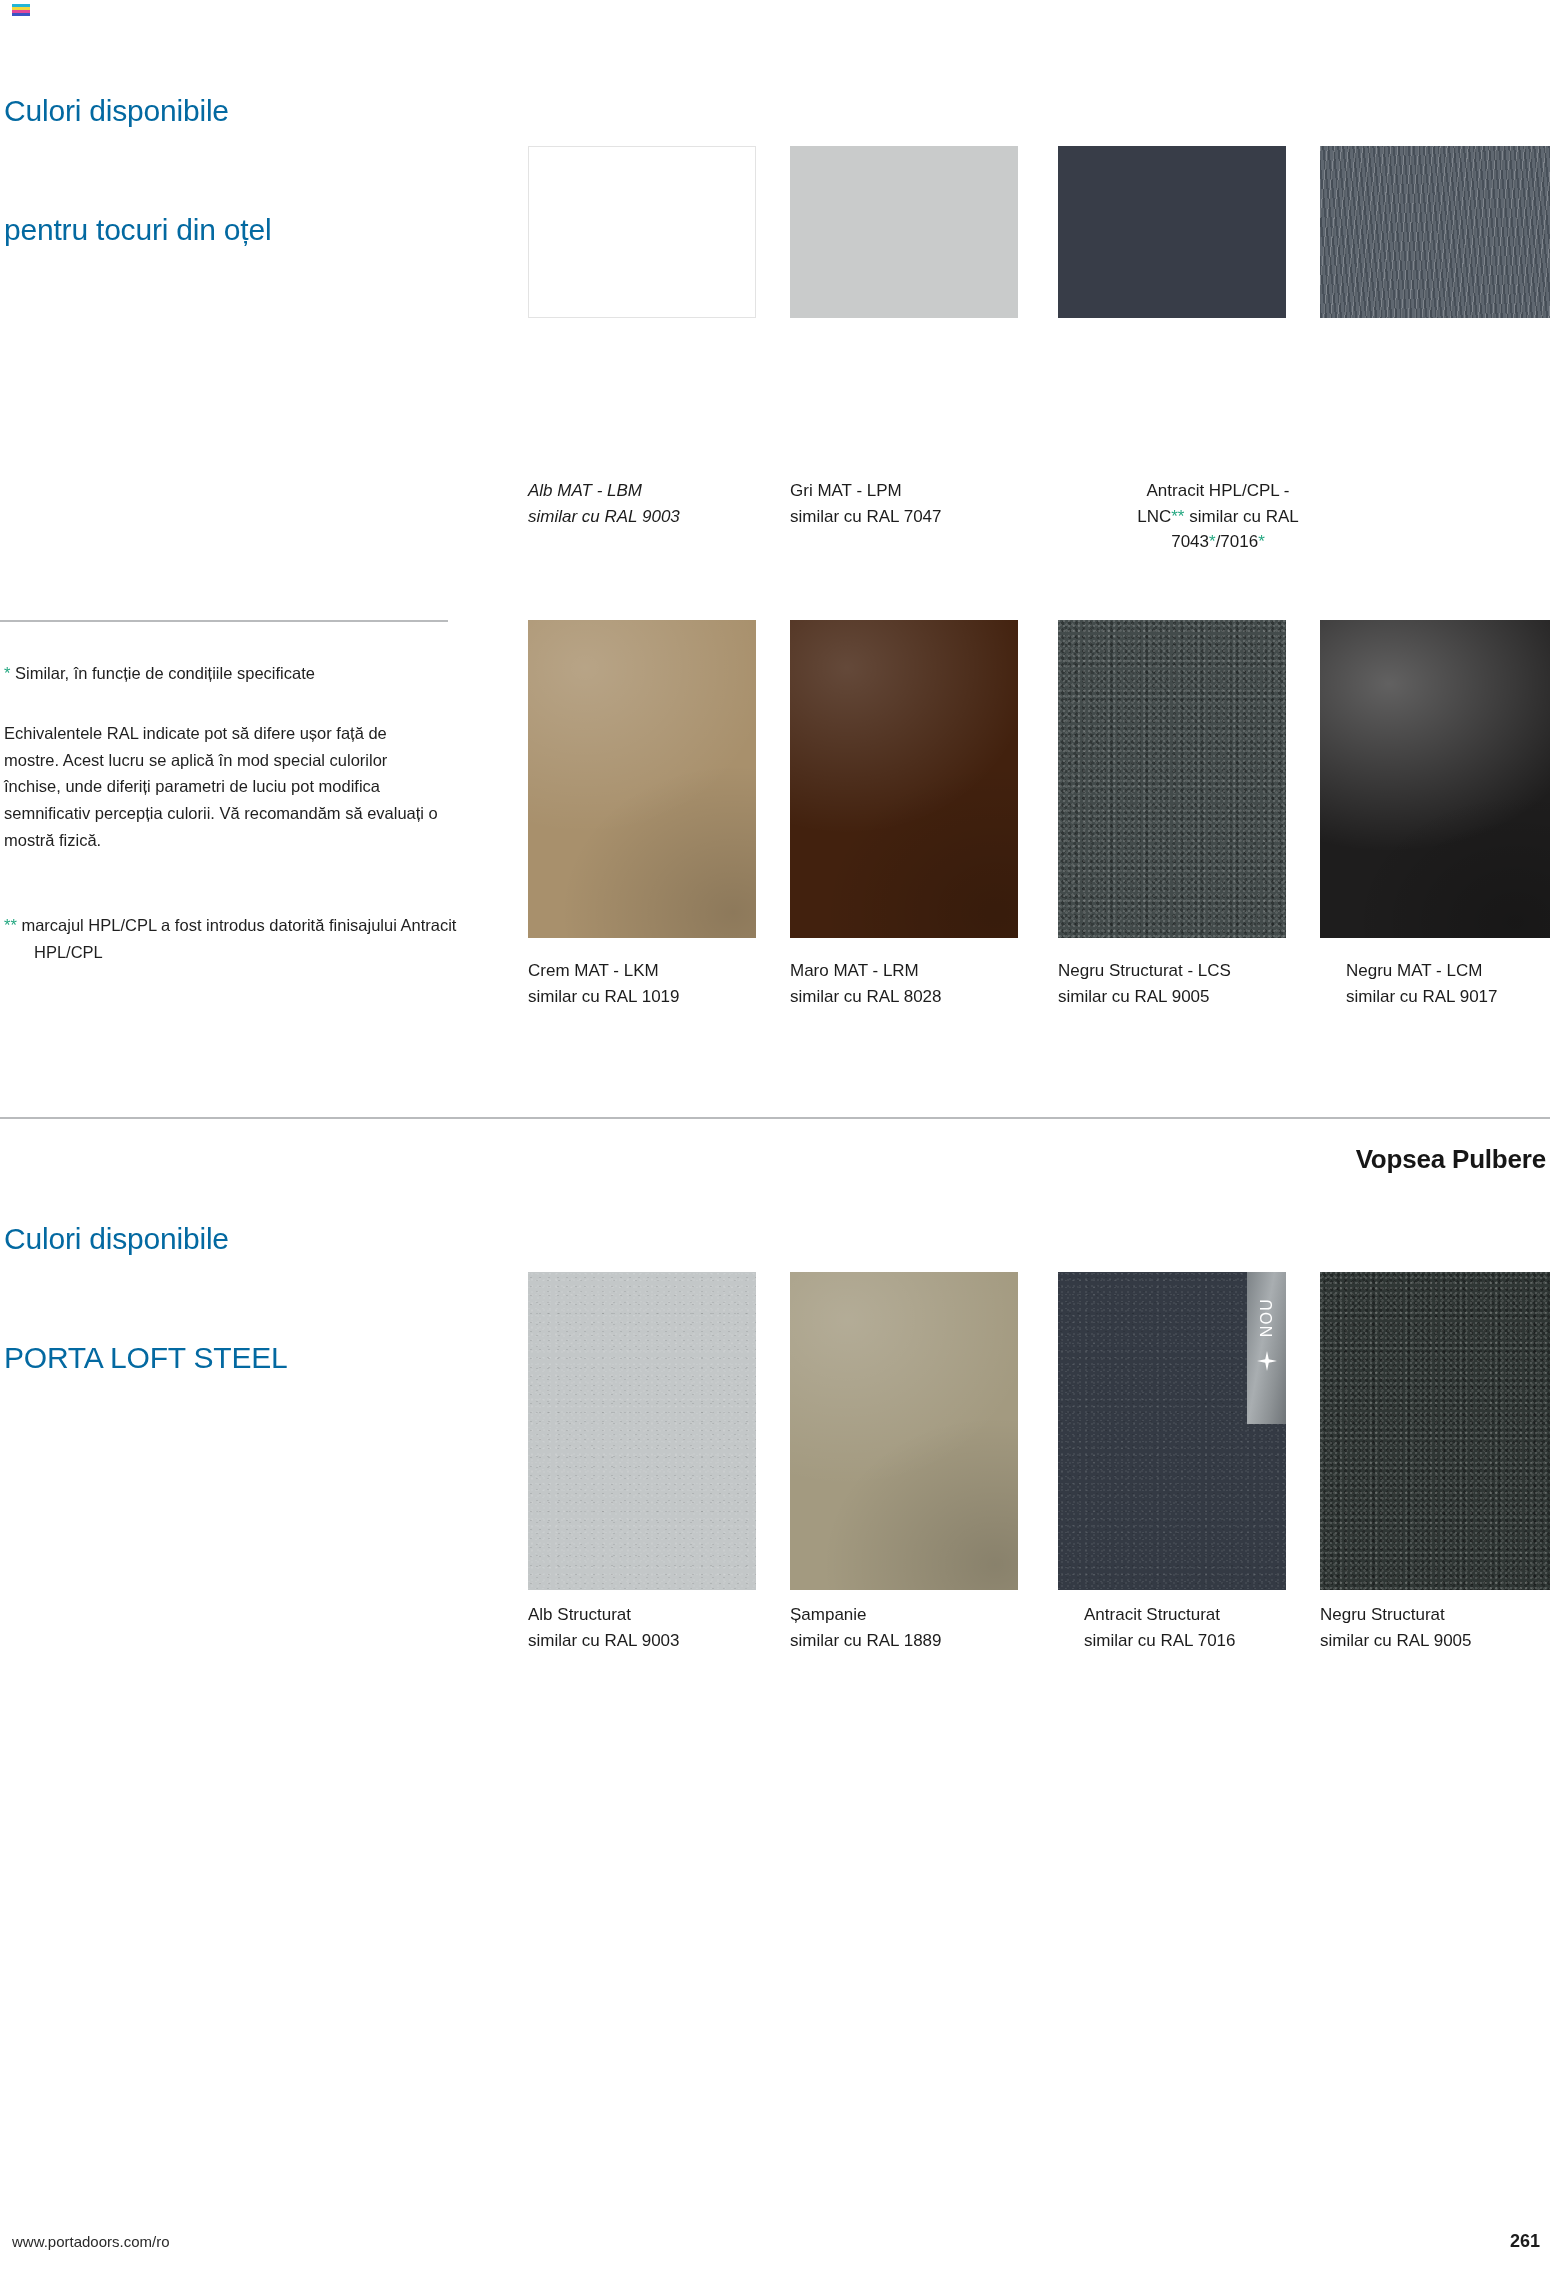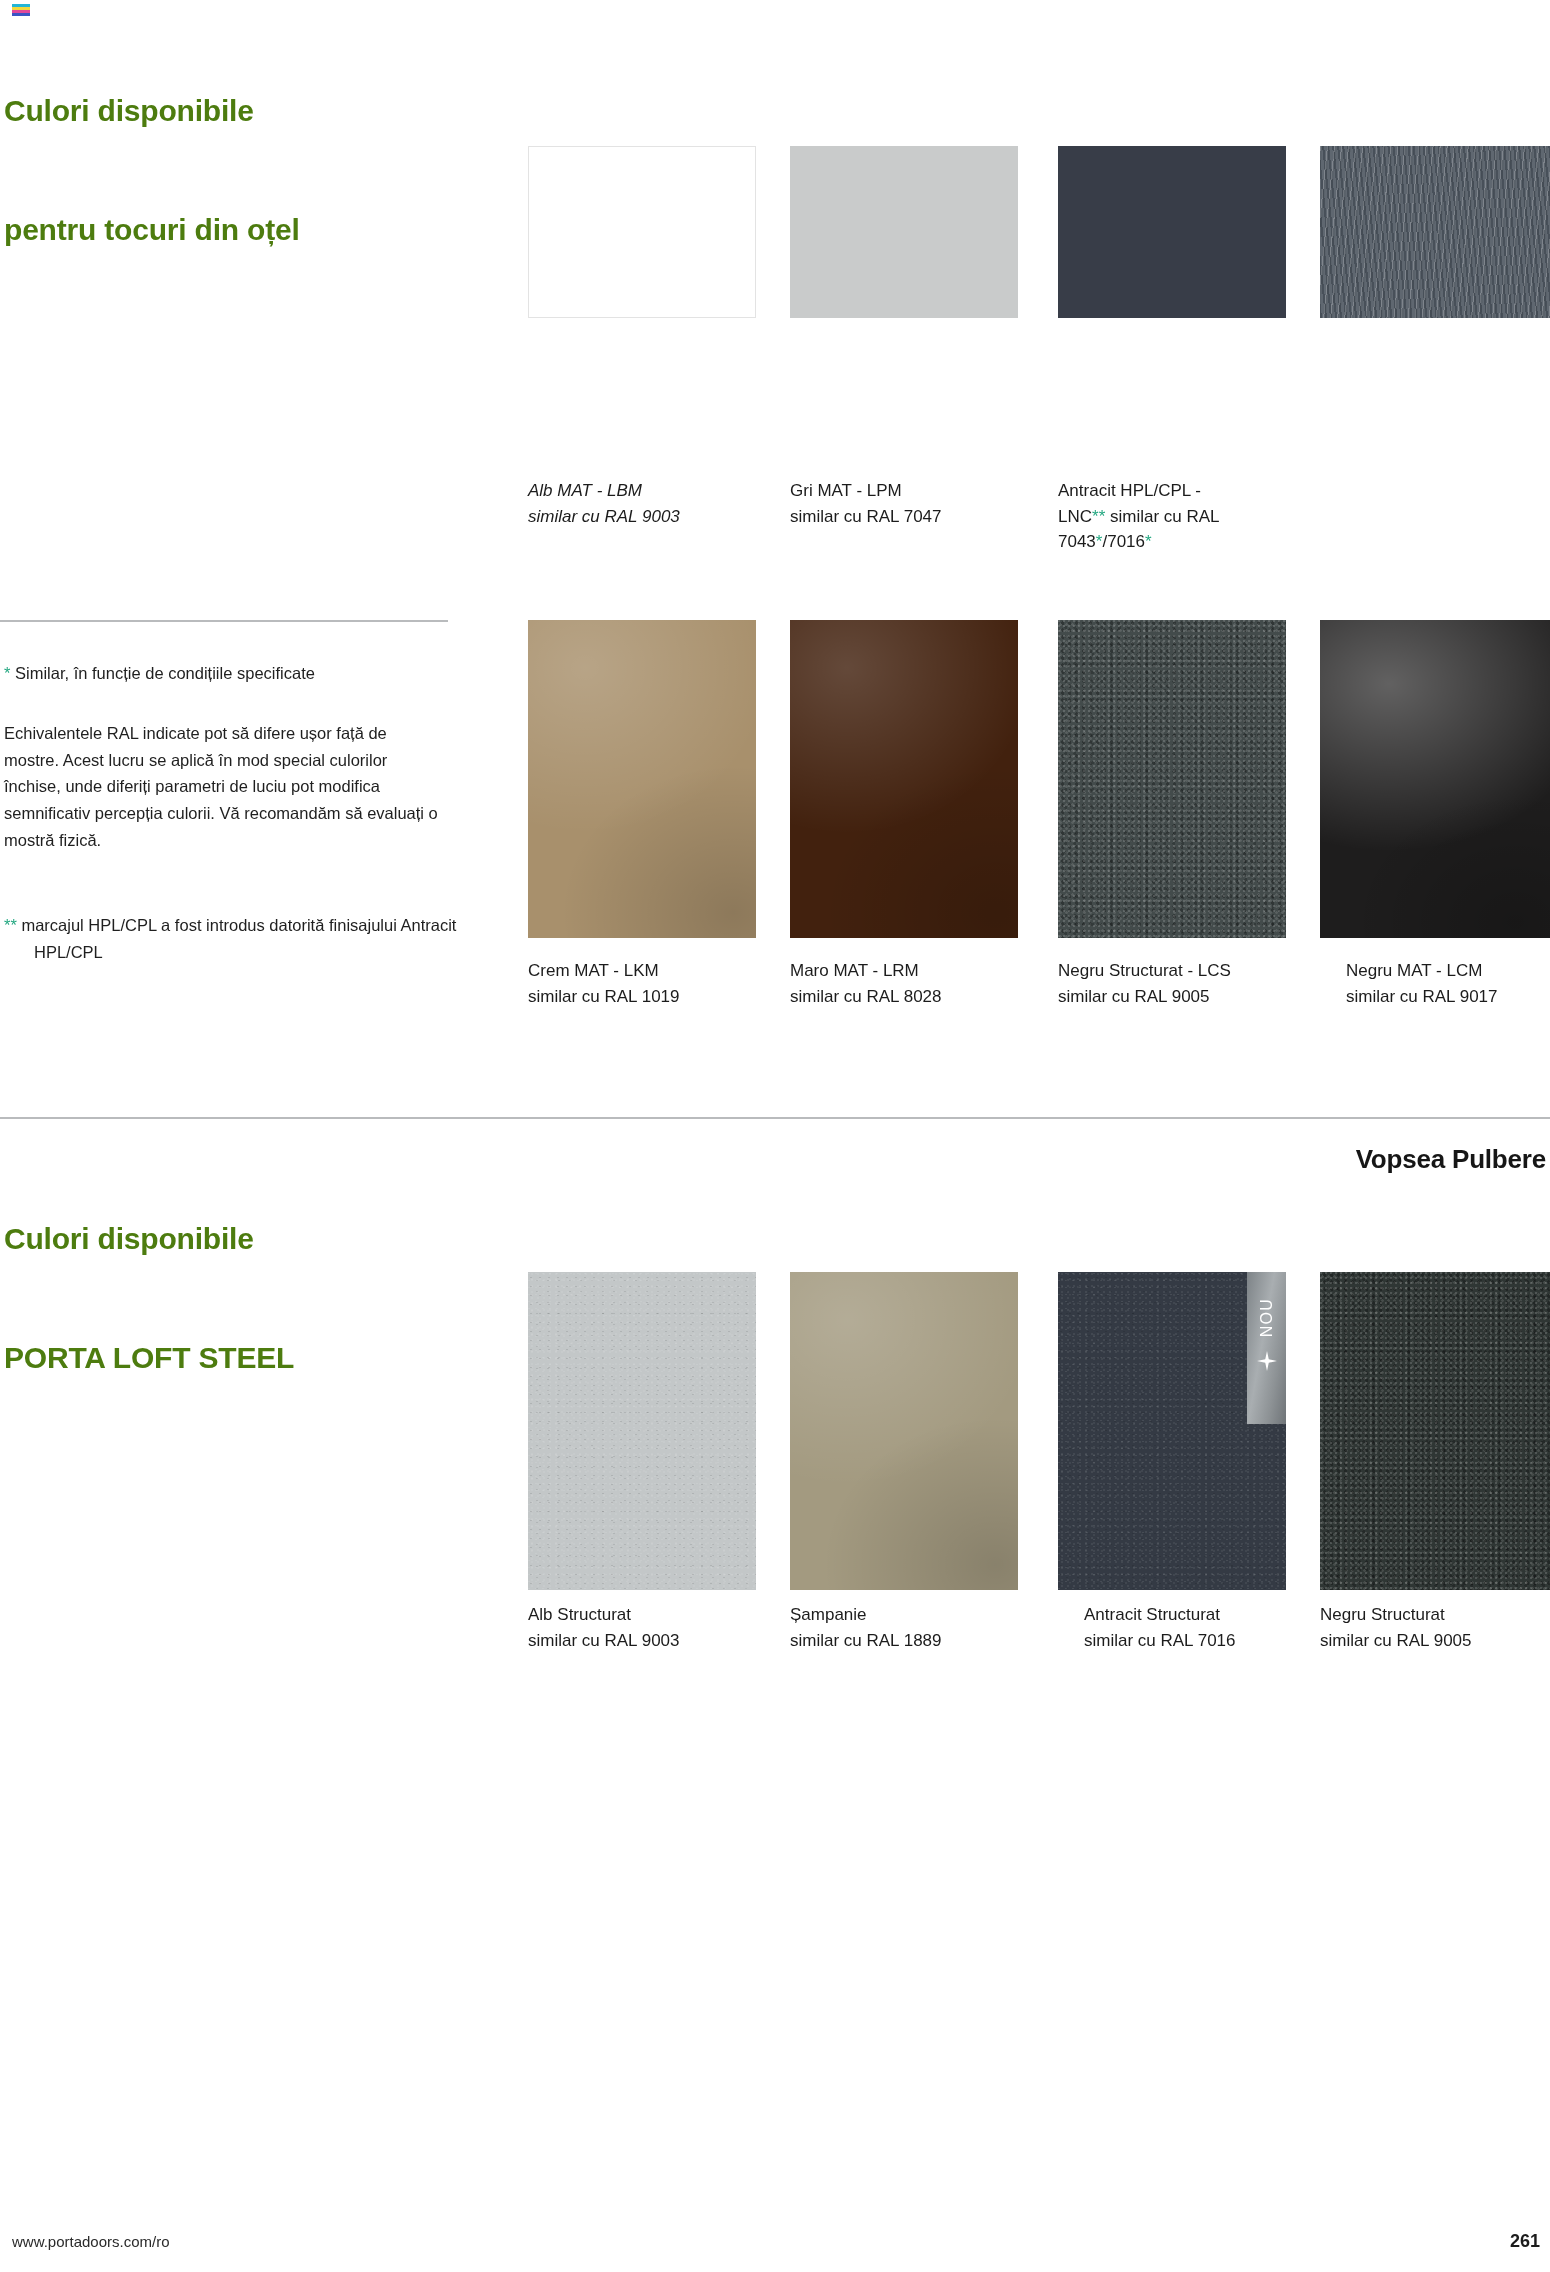--- a/index.html
+++ b/index.html
@@ -31,24 +31,24 @@
   }
   .reg-mark i:nth-child(1){ background:#22b5d6; }
   .reg-mark i:nth-child(2){ background:#f2d83c; }
   .reg-mark i:nth-child(3){ background:#e0489a; }
   .reg-mark i:nth-child(4){ background:#3b54c4; }
 
   
   .sec-head-left {
     position: absolute;
     font-size: 30px;
-    font-weight: bold;
+    font-weight: normal;
     line-height: 1.32;
     letter-spacing: -0.2px;
-    color: #4d7c0f;
+    color: #0369a1;
     white-space: pre;
   }
   .sec-head-right {
     position: absolute;
     font-size: 26px;
     font-weight: bold;
     line-height: 1.3;
     letter-spacing: -0.2px;
     color: #161616;
     text-align: right;
@@ -203,21 +203,21 @@
   </div>
 
   <div class="sw-label" style="left:528px; top:478px; width:238px;font-style:italic;">
     <div>Alb MAT - LBM</div>
     <div>similar cu RAL 9003</div>
   </div>
   <div class="sw-label" style="left:790px; top:478px; width:238px;">
     <div>Gri MAT - LPM</div>
     <div>similar cu RAL 7047</div>
   </div>
-  <div class="sw-label" style="left:1058px; top:478px; width:244px;">
+  <div class="sw-label" style="left:1096px; top:478px; width:244px;text-align:center;">
     <div>Antracit HPL/CPL -</div>
     <div>LNC<span class="ast">**</span> similar cu RAL</div>
     <div>7043<span class="ast">*</span>/7016<span class="ast">*</span></div>
   </div>
 
   <div class="divider" style="left:0px; top:620px; width:448px;"></div>
 
   <div class="note" style="left:4px; top:660px;">
     <span class="ast">*</span><span> Similar, în funcție de condițiile specificate</span>
   </div>

